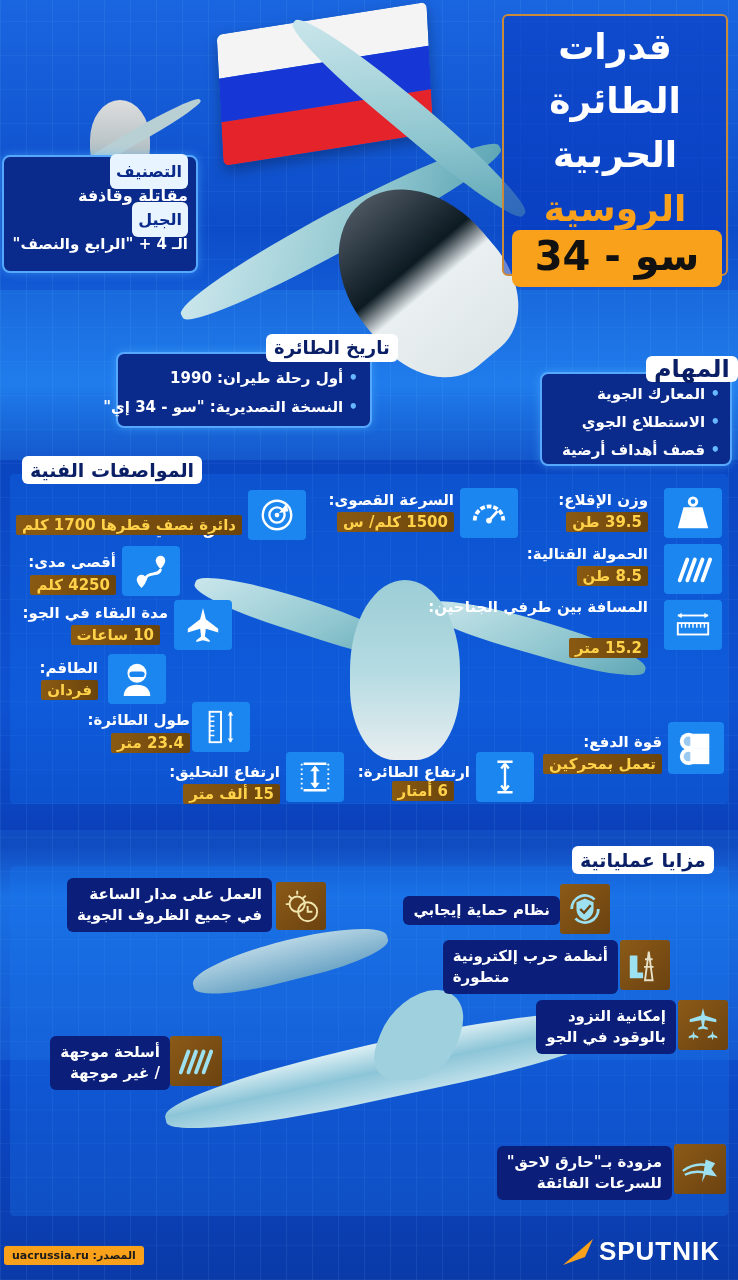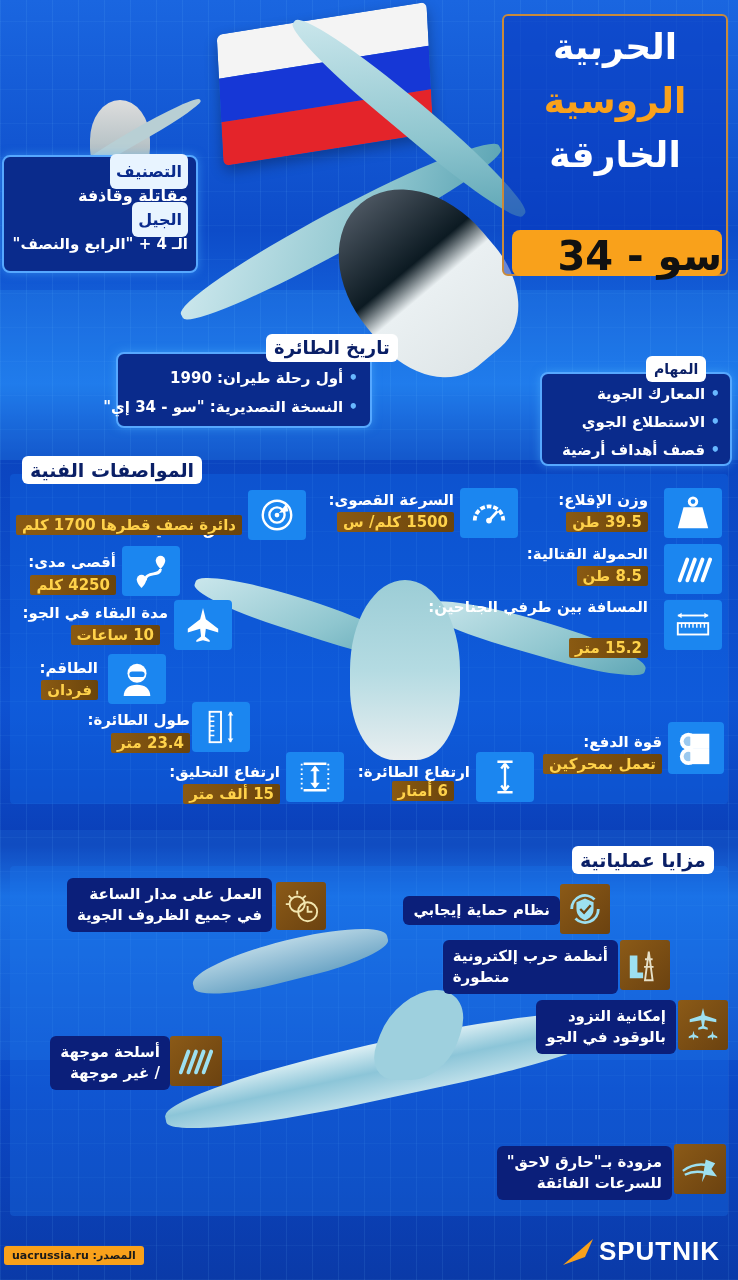--- a/index.html
+++ b/index.html
@@ -9,21 +9,21 @@
  linear-gradient(180deg,#1a66e0 0%,#0d4cc9 18%,#1a72e8 30%,#0b45c0 36%,#0e52d2 55%,#0a3fb8 66%,#1568e0 70%,#0c48c6 85%,#0a3aa8 100%);}
 .grid{position:absolute;inset:0;background-image:
  repeating-linear-gradient(90deg,rgba(120,200,255,.10) 0 1px,transparent 1px 26px),
  repeating-linear-gradient(0deg,rgba(120,200,255,.06) 0 1px,transparent 1px 34px);}
 .stripe{position:absolute;left:0;right:0;background:rgba(60,170,255,.18)}
 .abs{position:absolute}
 
 .title-box{left:502px;top:14px;width:226px;height:262px;border:2px solid #c98a3a;border-radius:6px;background:rgba(8,55,190,.55);text-align:center;padding-top:4px}
 .title-box .l{font-size:36px;font-weight:bold;line-height:54px;color:#fff}
 .title-box .l.orange{color:#f9a11b}
-.model-badge{left:512px;top:230px;width:210px;height:46px;background:#f9a11b;border-radius:8px;color:#111;font-size:40px;font-weight:bold;line-height:52px;direction:rtl}
+.model-badge{left:512px;top:230px;width:210px;height:57px;background:#f9a11b;border-radius:8px;color:#111;font-size:40px;font-weight:bold;text-align:center;line-height:52px;direction:rtl}
 
 .flag{left:220px;top:18px;width:210px;height:132px;transform:skewY(-6deg) rotate(-3deg);border-radius:6px;overflow:hidden;box-shadow:0 6px 14px rgba(0,0,0,.3)}
 .flag div{height:33.33%}
 
 .jet{position:absolute;background:linear-gradient(135deg,#cfe9ee,#8fc6cf 60%,#5aa3b3);border-radius:50% 50% 40% 40%}
 
 .panel{background:#0a2b8c;border:2px solid #56a8ff;border-radius:8px;box-shadow:0 0 10px rgba(80,180,255,.5)}
 .tag{background:#fff;color:#0a1f66;font-weight:bold;border-radius:6px;padding:0 8px;display:inline-block}
 .tag-sm{background:#e8f4ff;color:#0a2b8c;font-weight:bold;border-radius:6px;padding:8px 6px;font-size:16px;line-height:22px}
 .bul{font-size:15px;font-weight:bold;line-height:29px;white-space:nowrap}
@@ -60,20 +60,21 @@
   <div class="jet" style="left:0;top:70px;width:150px;height:14px;transform:rotate(-30deg);background:#b8cfd4"></div>
 </div>
 
 <div class="abs" style="left:100px;top:60px;width:480px;height:330px">
   <div class="jet" style="left:60px;top:150px;width:360px;height:40px;transform:rotate(-28deg)"></div>
   <div class="jet" style="left:160px;top:40px;width:300px;height:34px;transform:rotate(40deg)"></div>
   <div class="jet" style="left:250px;top:120px;width:150px;height:200px;transform:rotate(-40deg);background:linear-gradient(180deg,#4b5560,#0c1a22 40%,#eaf0f2 55%,#dfe6e8)"></div>
 </div>
 
 <div class="abs title-box">
+  <div class="l">قدرات الطائرة</div>
   <div class="l">الحربية</div>
   <div class="l orange">الروسية</div>
   <div class="l">الخارقة</div>
 </div>
 <div class="abs model-badge">سو - 34</div>
 
 <div class="abs panel" style="left:2px;top:155px;width:196px;height:118px;padding:4px 8px;text-align:right">
   <div><span class="tag-sm">التصنيف</span></div>
   <div style="font-size:16px;font-weight:bold;line-height:26px">مقاتلة وقاذفة</div>
   <div><span class="tag-sm">الجيل</span></div>
@@ -84,21 +85,21 @@
   <div class="bul">أول رحلة طيران: 1990</div>
   <div class="bul">النسخة التصديرية: "سو - 34 إي"</div>
 </div>
 <div class="abs tag" style="left:266px;top:334px;font-size:18px;line-height:28px">تاريخ الطائرة</div>
 
 <div class="abs panel" style="left:540px;top:372px;width:192px;height:94px;padding:6px 10px 0 0;text-align:right">
   <div class="bul" style="line-height:28px">المعارك الجوية</div>
   <div class="bul" style="line-height:28px">الاستطلاع الجوي</div>
   <div class="bul" style="line-height:28px">قصف أهداف أرضية</div>
 </div>
-<div class="abs tag" style="left:646px;top:356px;font-size:14px;line-height:26px">المهام</div>
+<div class="abs tag" style="left:646px;top:356px;font-size:24px;line-height:26px">المهام</div>
 
 <div class="section-area" style="top:474px;height:330px"></div>
 <div class="abs tag" style="left:22px;top:456px;font-size:19px;line-height:28px">المواصفات الفنية</div>
 
 <div class="abs" style="left:180px;top:540px;width:470px;height:220px">
   <div class="jet" style="left:10px;top:60px;width:230px;height:34px;transform:rotate(18deg)"></div>
   <div class="jet" style="left:240px;top:80px;width:230px;height:34px;transform:rotate(16deg)"></div>
   <div class="jet" style="left:170px;top:40px;width:110px;height:180px;background:linear-gradient(180deg,#9ccdd6,#b4dbe2 50%,#e8eef0)"></div>
 </div>
 

